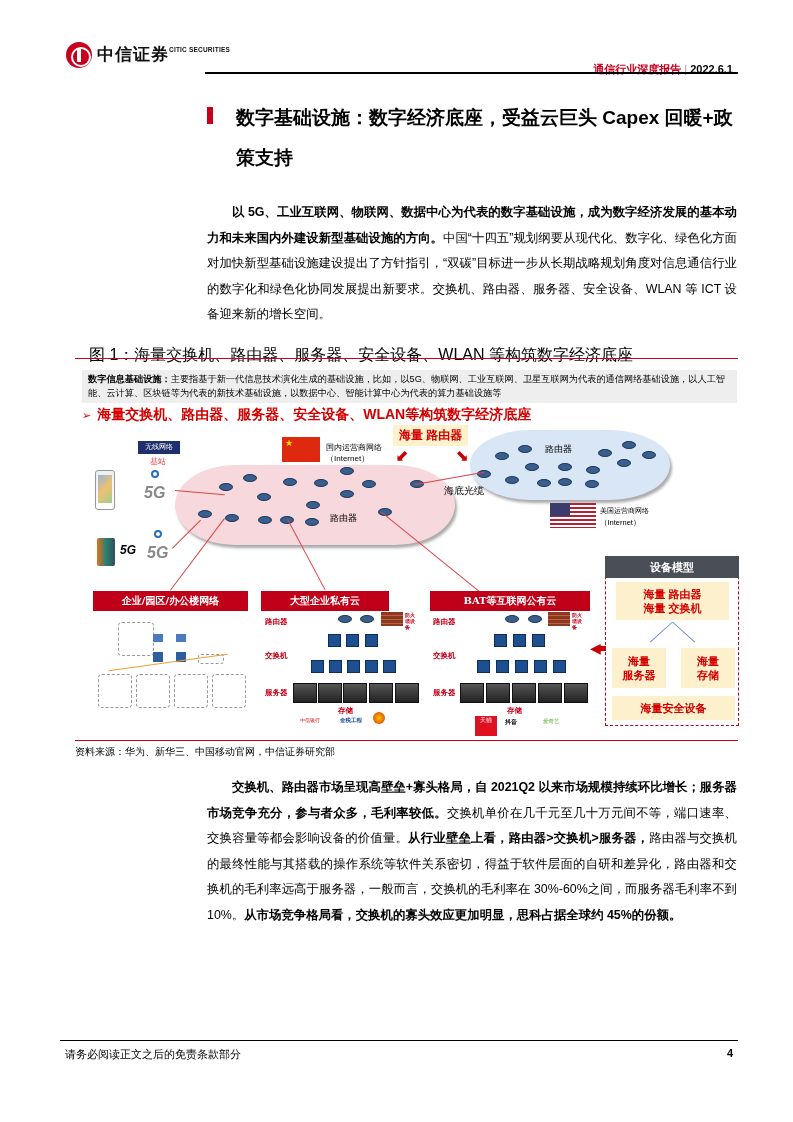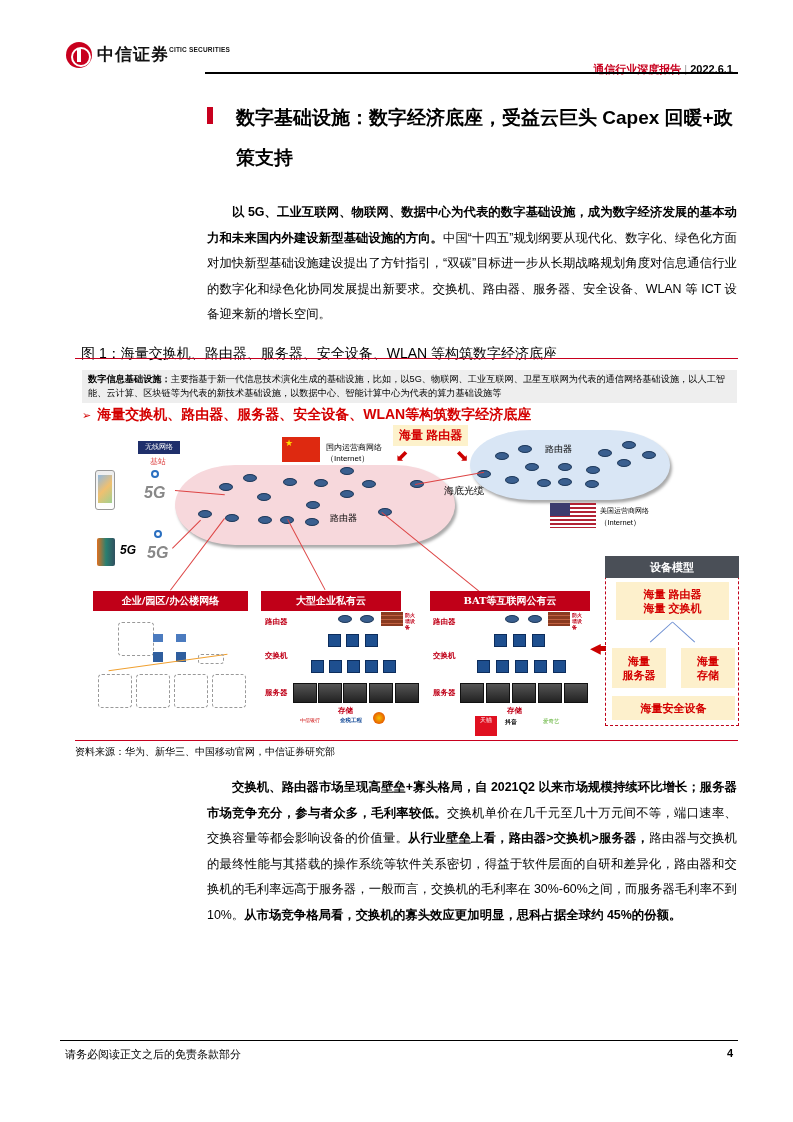--- a/index.html
+++ b/index.html
@@ -19,41 +19,41 @@
   .header-line { left: 205px; right: 55px; top: 72px; height: 2px; background: #000; }
   
   .sec-bar { left: 207px; top: 107px; width: 6px; height: 17px; background: #c8001e; }
   .sec-title { left: 236px; top: 98px; width: 500px; font-size: 19px; font-weight: bold; line-height: 40px; }
   
   .para { left: 207px; width: 530px; font-size: 12.4px; line-height: 25.5px; text-align: justify; }
   .para b { font-weight: bold; }
   .p1 { top: 200px; }
   .p2 { top: 775px; }
   
-  .fig-cap { left: 81px; top: 345px; font-size: 14px; }
+  .fig-cap { left: 89px; top: 345px; font-size: 16px; }
   .fig-line { left: 75px; right: 55px; top: 358px; height: 1px; background: #c8001e; }
   .def-box { left: 82px; top: 370px; width: 655px; height: 33px; background: #eeeeee; font-size: 9.2px; line-height: 14px; padding: 2px 6px; }
   .def-box b { font-weight: bold; }
   .fig-headline { left: 82px; top: 406px; font-size: 14px; font-weight: bold; color: #d40000; }
   .fig-headline .arrow { font-size: 11px; margin-right: 6px; }
   .src-line { left: 75px; right: 55px; top: 740px; height: 1px; background: #c8001e; }
   .src { left: 75px; top: 745px; font-size: 10px; }
   .cloud-cn { left: 175px; top: 465px; width: 280px; height: 80px; background: #f7d8dc; border-radius: 60px / 40px; box-shadow: 2px 3px 3px #aaa; }
   .cloud-us { left: 470px; top: 430px; width: 200px; height: 70px; background: #d9e6f5; border-radius: 60px / 35px; box-shadow: 2px 3px 3px #aaa; }
   .router { width: 14px; height: 8px; border-radius: 50%; background: #3a5f8f; border: 1px solid #1f3a5c; }
   .small-txt { font-family: "DejaVu Serif", serif; font-size: 8px; }
   .flag-cn { left: 282px; top: 437px; width: 38px; height: 25px; background: #de2910; }
   .flag-cn::after { content: "★"; position: absolute; left: 3px; top: 1px; color: #ffde00; font-size: 9px; }
   .flag-us { left: 550px; top: 503px; width: 46px; height: 25px; background: repeating-linear-gradient(#b22234 0 2px, #fff 2px 4px); }
   .flag-us::before { content: ""; position: absolute; left: 0; top: 0; width: 20px; height: 13px; background: #3c3b6e; }
   .massive-router { left: 393px; top: 425px; padding: 2px 6px; background: #fdf2cc; color: #d40000; font-weight: bold; font-size: 12px; }
   .wireless-tag { left: 138px; top: 441px; width: 42px; height: 13px; background: #1f2f6b; color: #fff; font-size: 7px; text-align: center; line-height: 13px; font-family: "DejaVu Serif", serif; }
   .panel-hd { height: 20px; background: #c00018; color: #fff; font-family: "DejaVu Serif", serif; font-size: 10px; text-align: center; line-height: 20px; font-weight: bold; }
   .ph1 { left: 93px; top: 591px; width: 155px; }
-  .ph2 { left: 261px; top: 591px; width: 140px; }
+  .ph2 { left: 261px; top: 591px; width: 128px; }
   .ph3 { left: 430px; top: 591px; width: 160px; }
   .lbl-red { color: #c00018; font-family: "DejaVu Serif", serif; font-size: 7.5px; font-weight: bold; }
   .switch { width: 13px; height: 13px; background: #1e4f8f; border: 1px solid #0d2d5c; }
   .server { width: 24px; height: 20px; background: linear-gradient(#555, #222); border: 1px solid #111; }
   .model-box { left: 605px; top: 556px; width: 134px; height: 170px; border: 1px dashed #c00018; }
   .model-hd { left: 605px; top: 556px; width: 134px; height: 22px; background: #4a4f57; color: #fff; font-size: 11px; font-weight: bold; text-align: center; line-height: 22px; }
   .model-cell { background: #fdf0cc; color: #d40000; font-weight: bold; font-size: 11px; text-align: center; display: flex; align-items: center; justify-content: center; line-height: 14px; }
   .red-line { height: 1px; background: #d44; transform-origin: 0 0; }
   
   .foot-line { left: 60px; right: 55px; top: 1040px; height: 1px; background: #000; }

